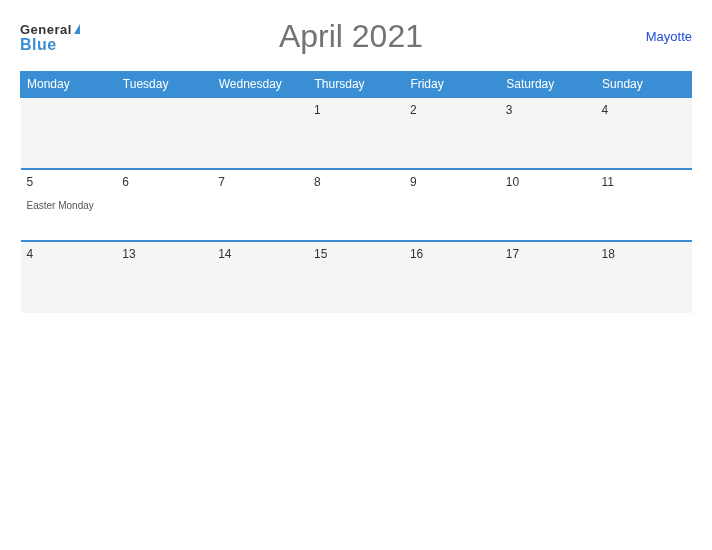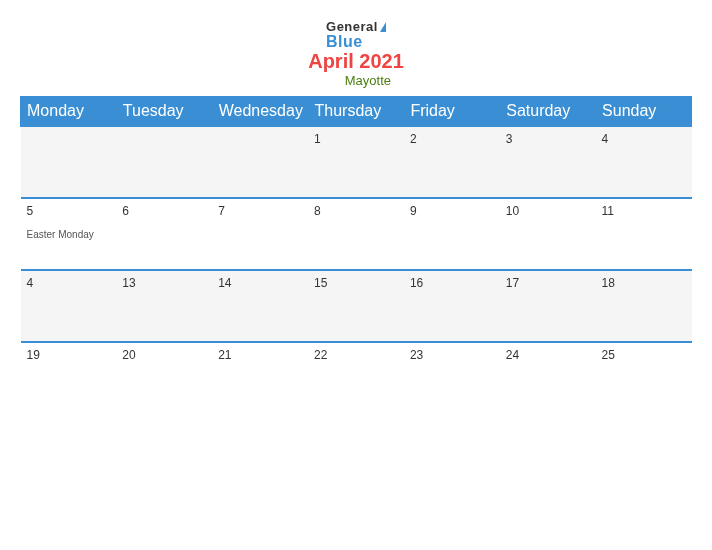--- a/index.html
+++ b/index.html
@@ -14,22 +14,21 @@
       width: 712px;
       height: 550px;
       background: #fff;
       padding: 18px 20px 10px 20px;
     }
     
     .header {
       display: flex;
       align-items: center;
       justify-content: space-between;
-      margin-bottom: 8px;
-      flex-direction: column;
+      margin-bottom: 16px;
     }
     .logo {
       display: flex;
       flex-direction: column;
       line-height: 1;
     }
     .logo-general {
       font-size: 13px;
       font-weight: bold;
       color: #333;
@@ -45,42 +44,42 @@
       display: inline-block;
       width: 0;
       height: 0;
       border-left: 6px solid transparent;
       border-right: 0px solid transparent;
       border-bottom: 10px solid #3a8fd4;
       margin-left: 2px;
       vertical-align: middle;
     }
     .title {
-      font-size: 20px;
-      font-weight: bold;
-      color: #ef4444;
+      font-size: 32px;
+      font-weight: normal;
+      color: #737373;
       text-align: center;
       flex: 1;
     }
     .region {
       font-size: 13px;
-      color: #4d7c0f;
+      color: #1d4ed8;
       min-width: 70px;
       text-align: right;
     }
     
     .cal-table {
       width: 100%;
       border-collapse: collapse;
       table-layout: fixed;
     }
     .cal-table thead tr th {
       background: #3a8fd4;
       color: #fff;
-      font-size: 16px;
+      font-size: 12px;
       font-weight: normal;
       padding: 5px 6px;
       text-align: left;
       border: 1px solid #3a8fd4;
     }
     .cal-table tbody tr td {
       border-top: 2px solid #3a8fd4;
       border-left: none;
       border-right: none;
       border-bottom: none;
@@ -197,38 +196,15 @@
           <td>
             <span class="day-num">16</span>
           </td>
           <td>
             <span class="day-num">17</span>
           </td>
           <td>
             <span class="day-num">18</span>
           </td>
         </tr>
-        <tr>
-          <td>
-            <span class="day-num">19</span>
-          </td>
-          <td>
-            <span class="day-num">20</span>
-          </td>
-          <td>
-            <span class="day-num">21</span>
-          </td>
-          <td>
-            <span class="day-num">22</span>
-          </td>
-          <td>
-            <span class="day-num">23</span>
-          </td>
-          <td>
-            <span class="day-num">24</span>
-          </td>
-          <td>
-            <span class="day-num">25</span>
-          </td>
-        </tr>
       </tbody>
   </table>
 </div>
 
 </body></html>

